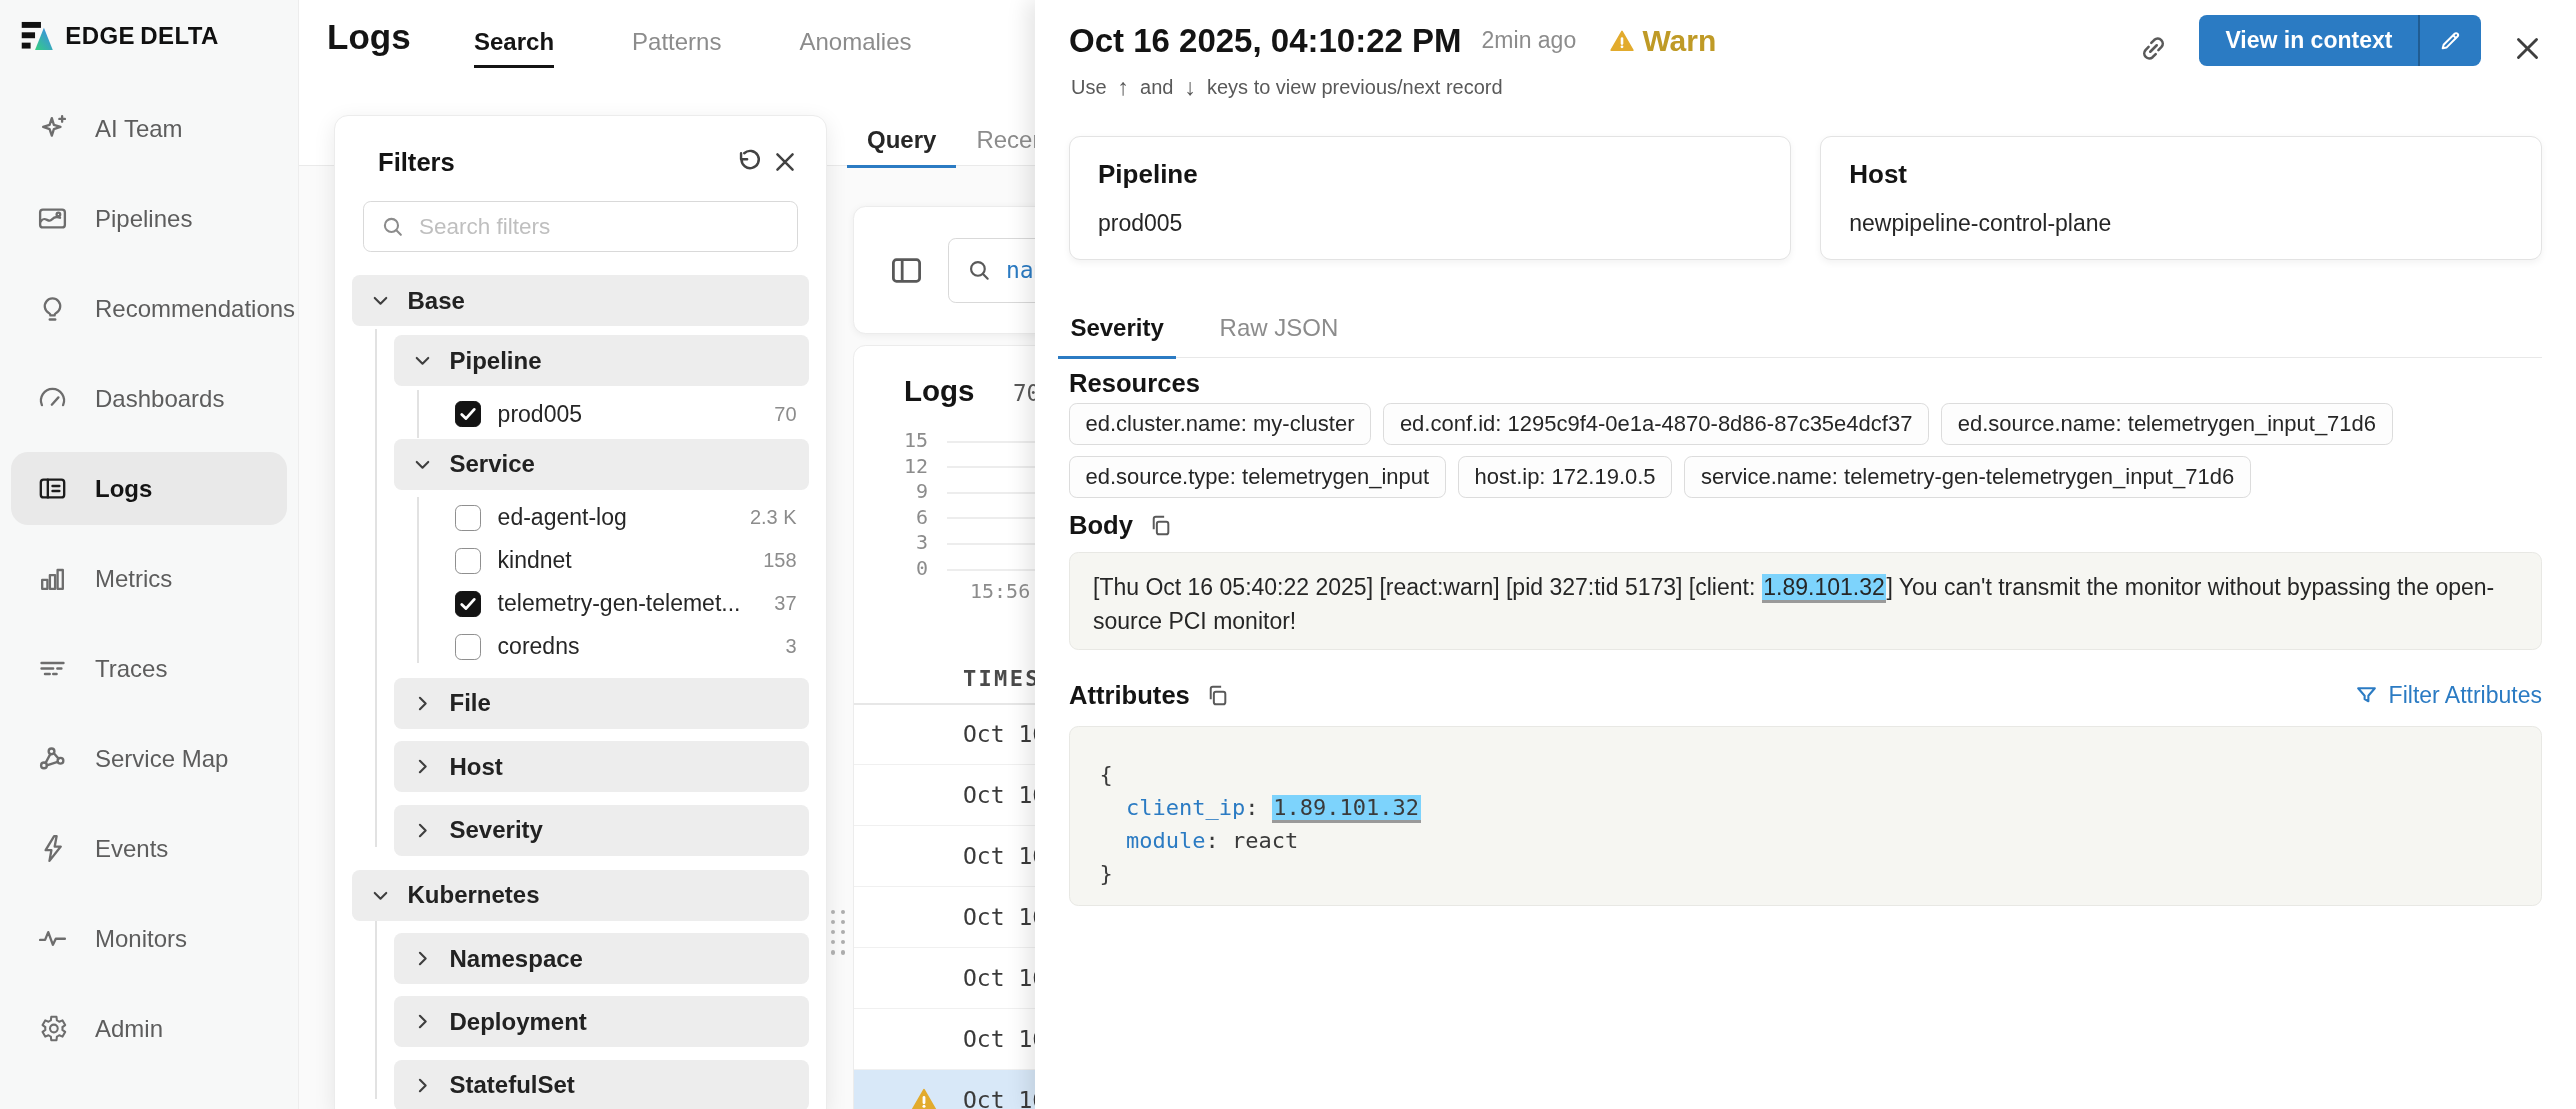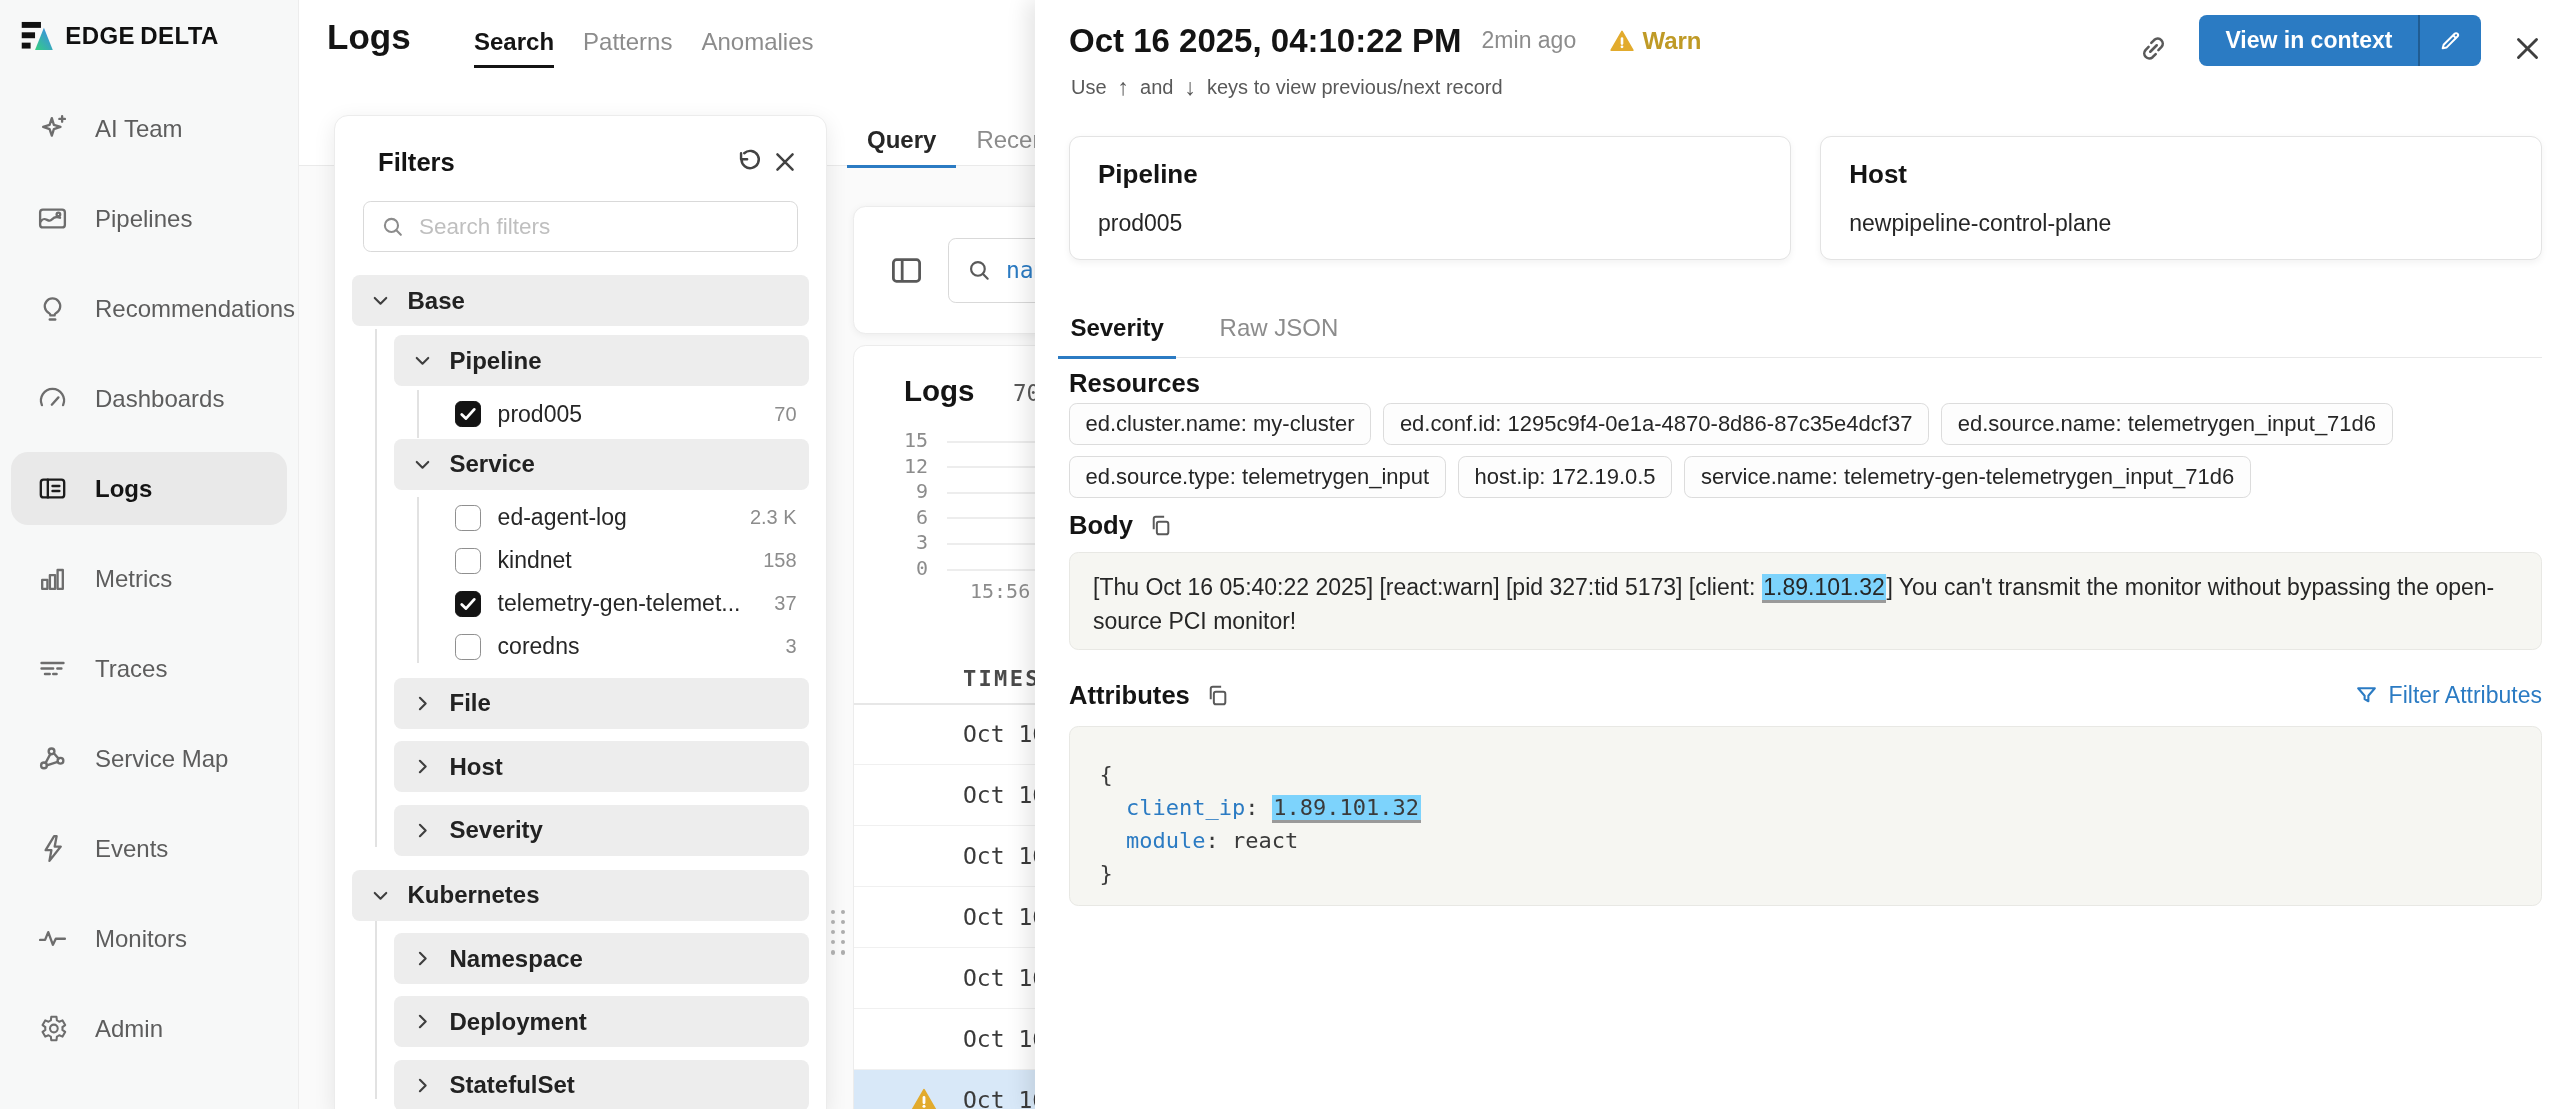--- a/index.html
+++ b/index.html
@@ -14,21 +14,21 @@
   .nav{position:absolute;left:11px;right:11px;top:92px;display:flex;flex-direction:column;gap:17px;}
   .nav-item{display:flex;align-items:center;gap:26px;height:73px;padding-left:25px;border-radius:17px;
             color:#5d5d5d;font-size:24px;cursor:pointer;}
   .nav-item .nico{width:33px;height:33px;color:#6d6d6d;flex:0 0 auto;}
   .nav-item.active{background:#e9e9e9;color:#141414;font-weight:700;}
   .nav-item.active .nico{color:#1c1c1c;}
 
   
   .top-header{position:absolute;left:299px;top:0;right:0;height:116px;background:#fff;}
   .page-title{position:absolute;left:28px;top:17px;font-size:35px;font-weight:700;color:#141414;}
-  .header-tabs{position:absolute;left:175px;top:28px;display:flex;gap:29px;font-size:24px;}
+  .header-tabs{position:absolute;left:175px;top:28px;display:flex;gap:78px;font-size:24px;}
   .h-tab{color:#8c8c8c;padding-bottom:9.3px;cursor:pointer;}
   .h-tab.active{color:#141414;font-weight:600;border-bottom:3.1px solid #141414;}
 
   
   .main-bg{position:absolute;left:299px;top:116px;right:0;bottom:0;background:#fafafa;}
   .result-tab-strip{position:absolute;left:299px;top:116px;width:736px;height:50px;background:#fff;border-bottom:1.6px solid #eaeaea;box-sizing:border-box;}
   .result-tabs{position:absolute;left:847px;top:116px;display:flex;z-index:2;}
   .r-tab{font-size:24px;color:#8c8c8c;padding:10px 20px 11px;cursor:pointer;}
   .r-tab.active{color:#262626;font-weight:600;border-bottom:3.9px solid #2b7bc3;}
 
@@ -88,21 +88,21 @@
   .log-row.selected{background:#d8e8f8;}
   .row-warn{position:absolute;left:56px;width:28px;height:28px;}
 
   
   .overlay{position:absolute;left:1035px;top:0;width:1541px;height:1110px;background:#fff;
            box-shadow:-7.8px 0 20px rgba(0,0,0,.10);z-index:20;}
   .d-head{position:absolute;left:34px;right:31px;top:12.4px;height:57px;display:flex;align-items:center;gap:20px;}
   .d-timestamp{font-size:33px;font-weight:700;color:#141414;white-space:nowrap;}
   .d-rel{font-size:23px;color:#8c8c8c;white-space:nowrap;}
   .warn-badge{display:flex;align-items:center;gap:7.8px;margin-left:12.4px;}
-  .warn-badge .wtxt{font-size:24px;color:#bf9a26;font-weight:600;}
+  .warn-badge .wtxt{font-size:30px;color:#bf9a26;font-weight:600;}
   .d-actions{margin-left:auto;display:flex;align-items:flex-end;gap:28px;}
   .split-btn{display:flex;align-items:stretch;height:51px;border-radius:7.8px;overflow:hidden;background:#2b7bc3;color:#fff;cursor:pointer;}
   .split-btn .main{display:flex;align-items:center;padding:0 26px;font-size:23px;font-weight:600;}
   .split-btn .divider{width:1.6px;background:rgba(0,0,0,.25);}
   .split-btn .edit{display:flex;align-items:center;justify-content:center;width:61px;}
   .d-hint{position:absolute;left:36px;top:74px;display:flex;align-items:center;gap:11px;font-size:20px;color:#595959;}
   .d-hint .arrow{font-size:23px;color:#595959;}
   .d-cards{position:absolute;left:34px;right:34px;top:136px;display:flex;gap:29.5px;}
   .d-card{flex:1;height:124px;border:1.6px solid #e3e3e3;border-radius:11px;box-shadow:0 2.3px 7px rgba(0,0,0,.05);
           padding:22px 28px;box-sizing:border-box;background:#fff;}

